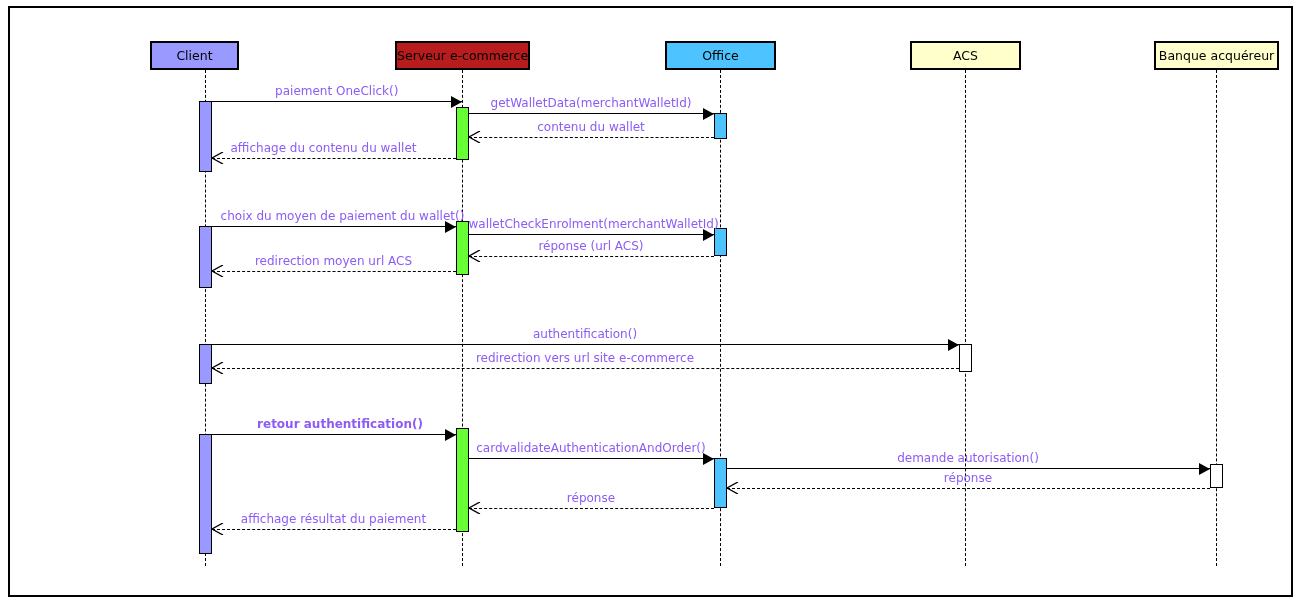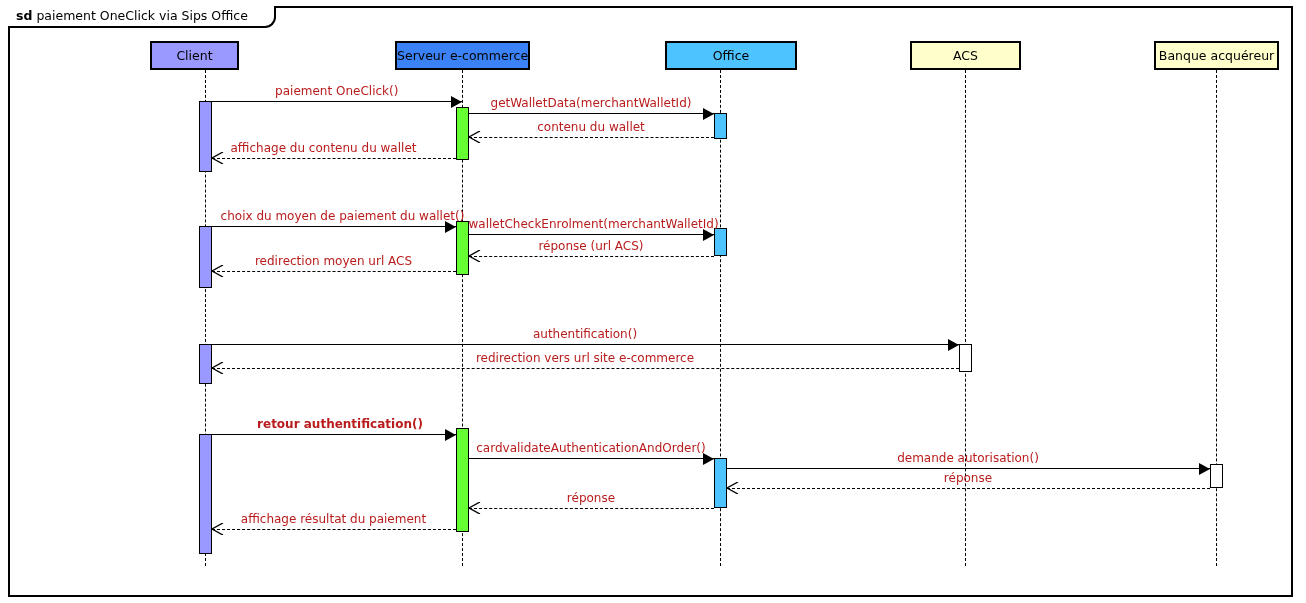--- a/index.html
+++ b/index.html
@@ -26,33 +26,29 @@
 
   
   .msg{position:absolute;height:0;border-top:1px solid #000;}
   .msg.dash{border-top:1px dashed #000;}
   .arrowhead{position:absolute;width:0;height:0;}
   .arrowhead.right{border-top:6px solid transparent;border-bottom:6px solid transparent;border-left:11px solid #000;}
   
   .openarrow{position:absolute;width:12px;height:12px;}
   .openarrow svg{display:block;}
 
-  .mlabel{position:absolute;font-size:12px;color:#b91c1c;white-space:nowrap;text-align:center;}
+  .mlabel{position:absolute;font-size:12px;color:#8b5cf6;white-space:nowrap;text-align:center;}
 </style>
 </head>
 <body>
 
 <div id="canvas">
 
   <div class="frame"></div>
 
-  <div class="frame-tab">
-    <b>sd</b>
-    <span class="t">paiement OneClick via Sips Office</span>
-  </div>
 
   <div id="layer-lifelines">
       <div class="lifeline" style="left: 205px; top: 70px; height: 496px;"></div>
       <div class="lifeline" style="left: 462px; top: 70px; height: 496px;"></div>
       <div class="lifeline" style="left: 720px; top: 70px; height: 496px;"></div>
       <div class="lifeline" style="left: 965px; top: 70px; height: 496px;"></div>
       <div class="lifeline" style="left: 1216px; top: 70px; height: 496px;"></div>
     </div>
   <div id="layer-activations">
       <div class="act" style="left: 199px; top: 101px; height: 71px; background: rgb(153, 153, 255);"></div>
@@ -145,19 +141,19 @@
       <div class="msg dash" style="left: 211.5px; top: 529px; width: 244px;"></div>
       <div class="openarrow" style="top: 523px; left: 211.5px;">
         <svg width="12" height="12" viewBox="0 0 12 12">
           <path d="M11,0 L0,6 L11,12" fill="none" stroke="#000" stroke-width="1.4"></path>
         </svg>
       </div>
       <div class="mlabel" style="left: 211.5px; width: 244px; top: 512px;">affichage résultat du paiement</div>
     </div>
   <div id="layer-heads">
       <div class="head" style="left: 150px; width: 89px; top: 41px; background: rgb(153, 153, 255);"><span>Client</span></div>
-      <div class="head" style="left: 395px; width: 135px; top: 41px; background: #3b82f6;"><span>Serveur e-commerce</span></div>
-      <div class="head" style="left: 665px; width: 132px; top: 41px; background: rgb(77, 195, 255);"><span>Office</span></div>
+      <div class="head" style="left: 395px; width: 135px; top: 41px; background: #b91c1c;"><span>Serveur e-commerce</span></div>
+      <div class="head" style="left: 665px; width: 111px; top: 41px; background: rgb(77, 195, 255);"><span>Office</span></div>
       <div class="head" style="left: 910px; width: 111px; top: 41px; background: rgb(255, 255, 204);"><span>ACS</span></div>
       <div class="head" style="left: 1154px; width: 125px; top: 41px; background: rgb(255, 255, 204);"><span>Banque acquéreur</span></div>
     </div>
 
 </div>
 
 </body></html>

